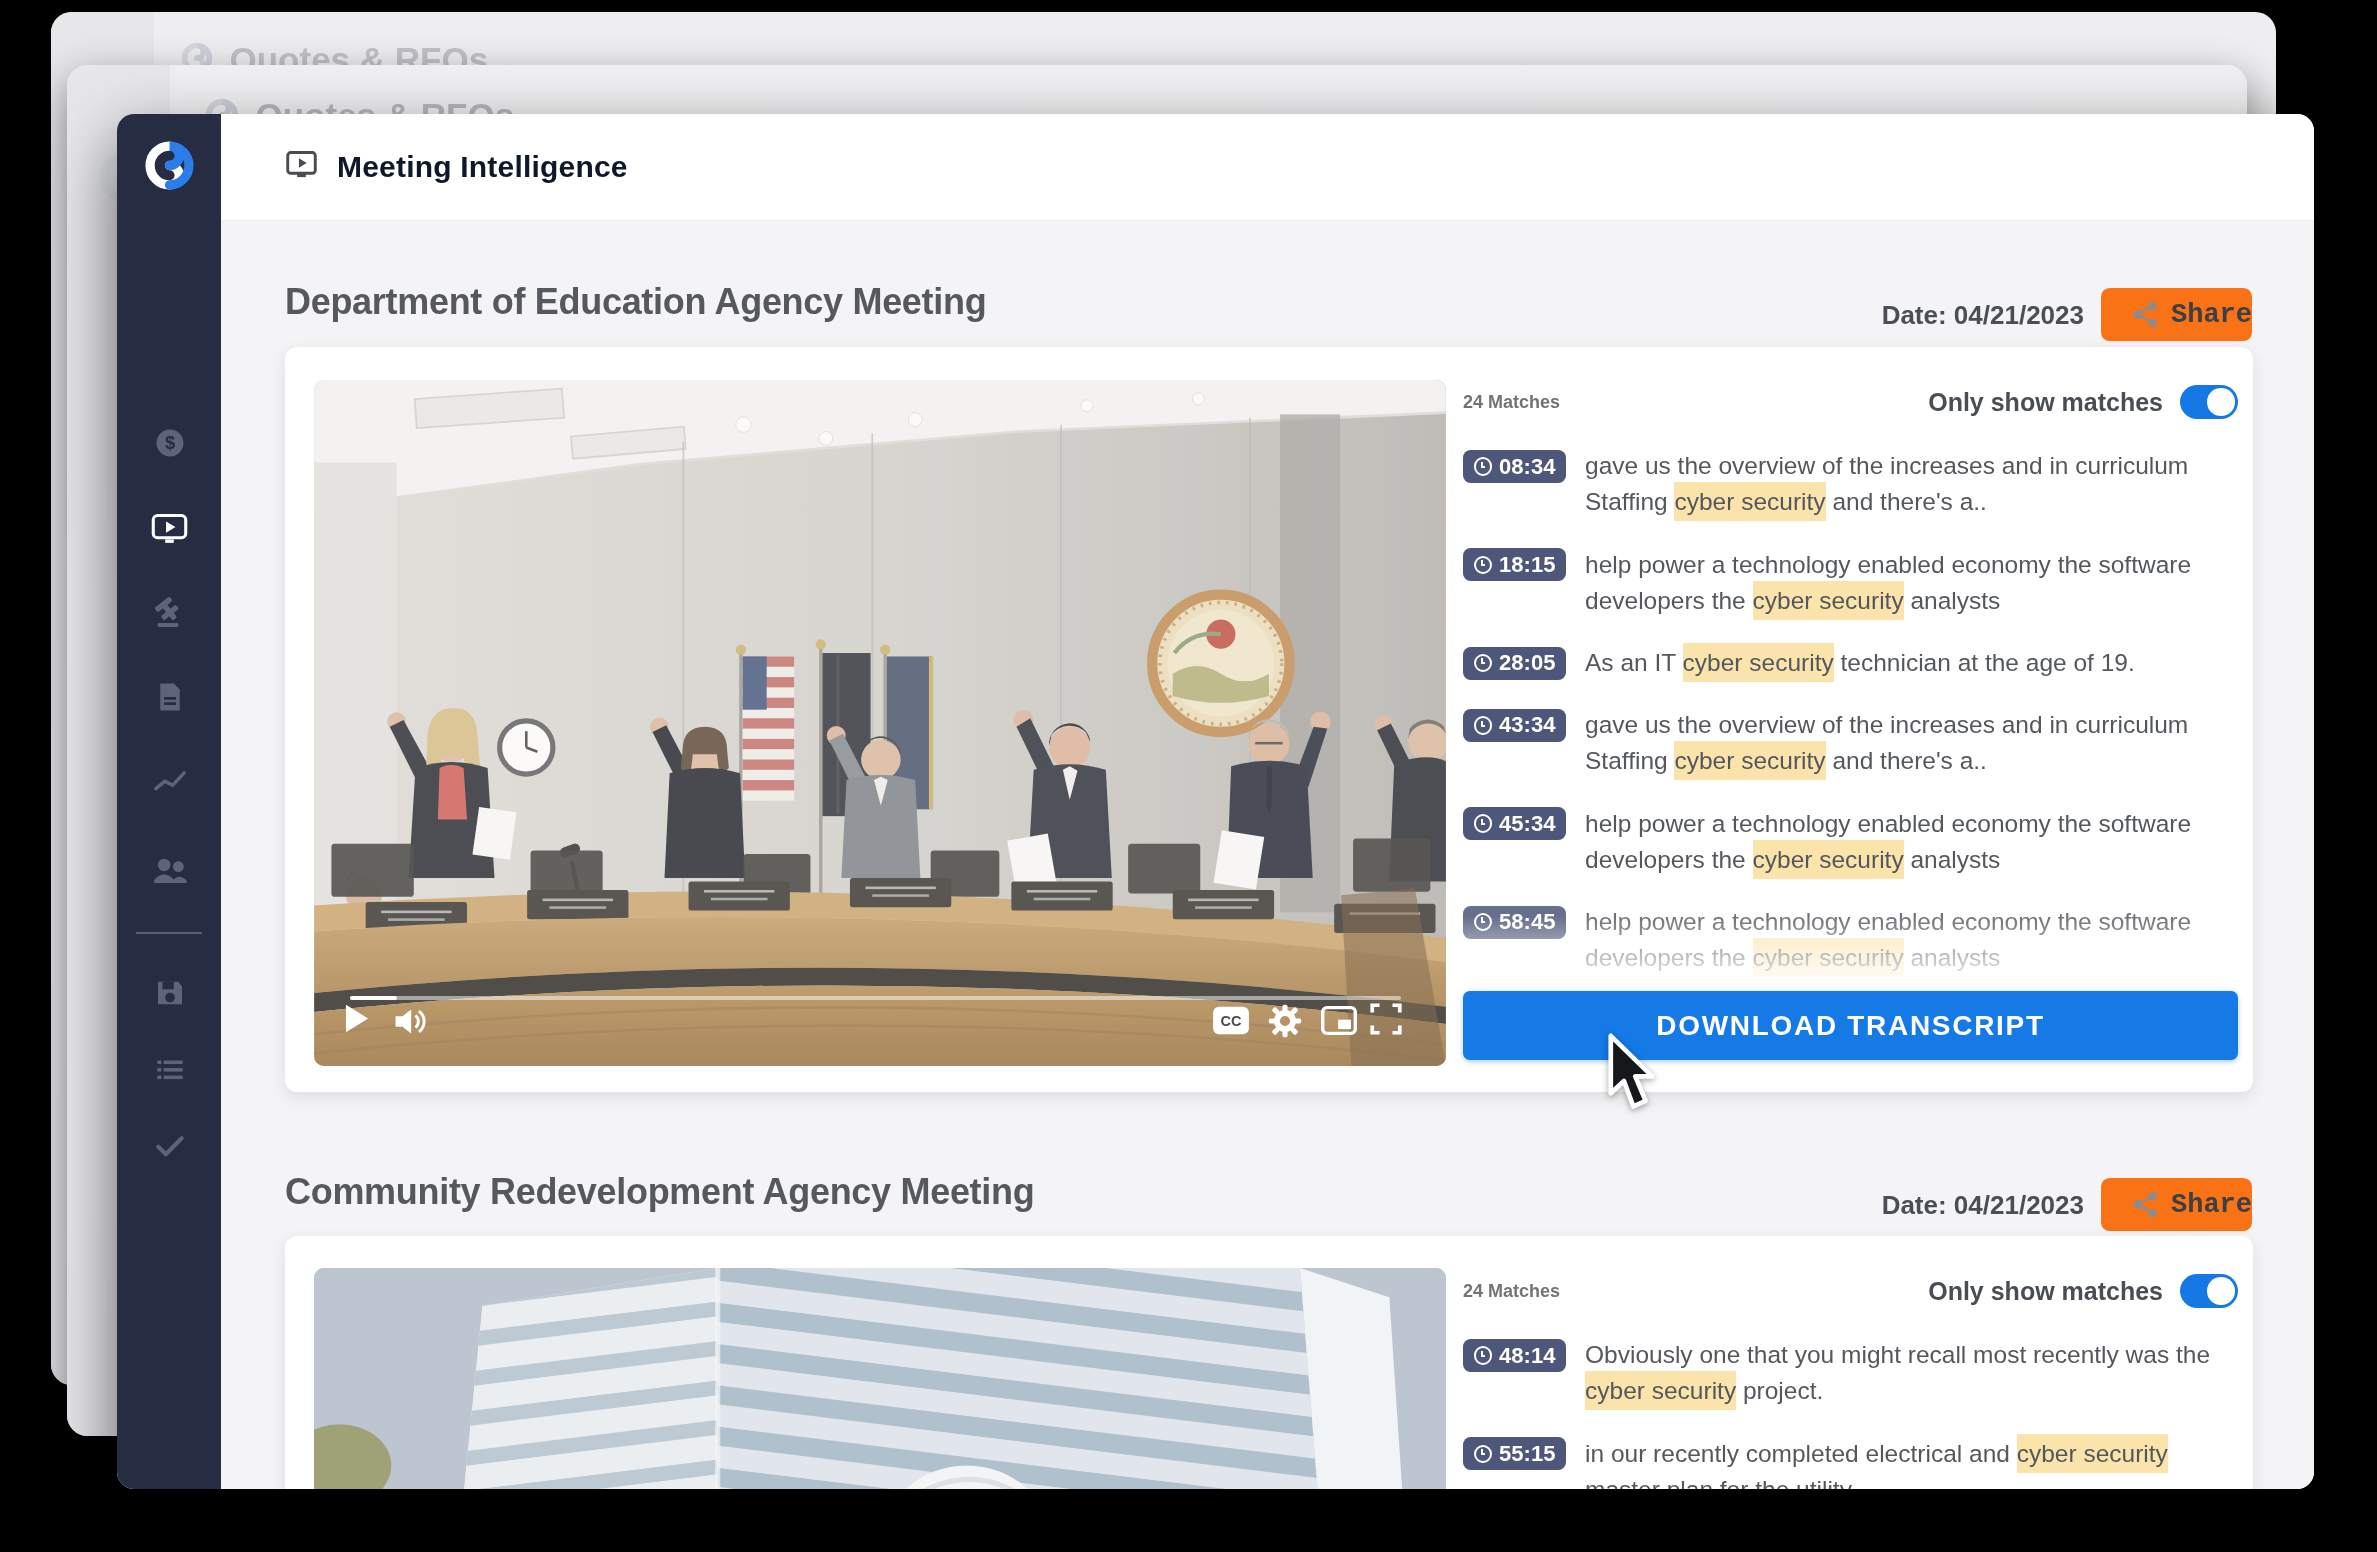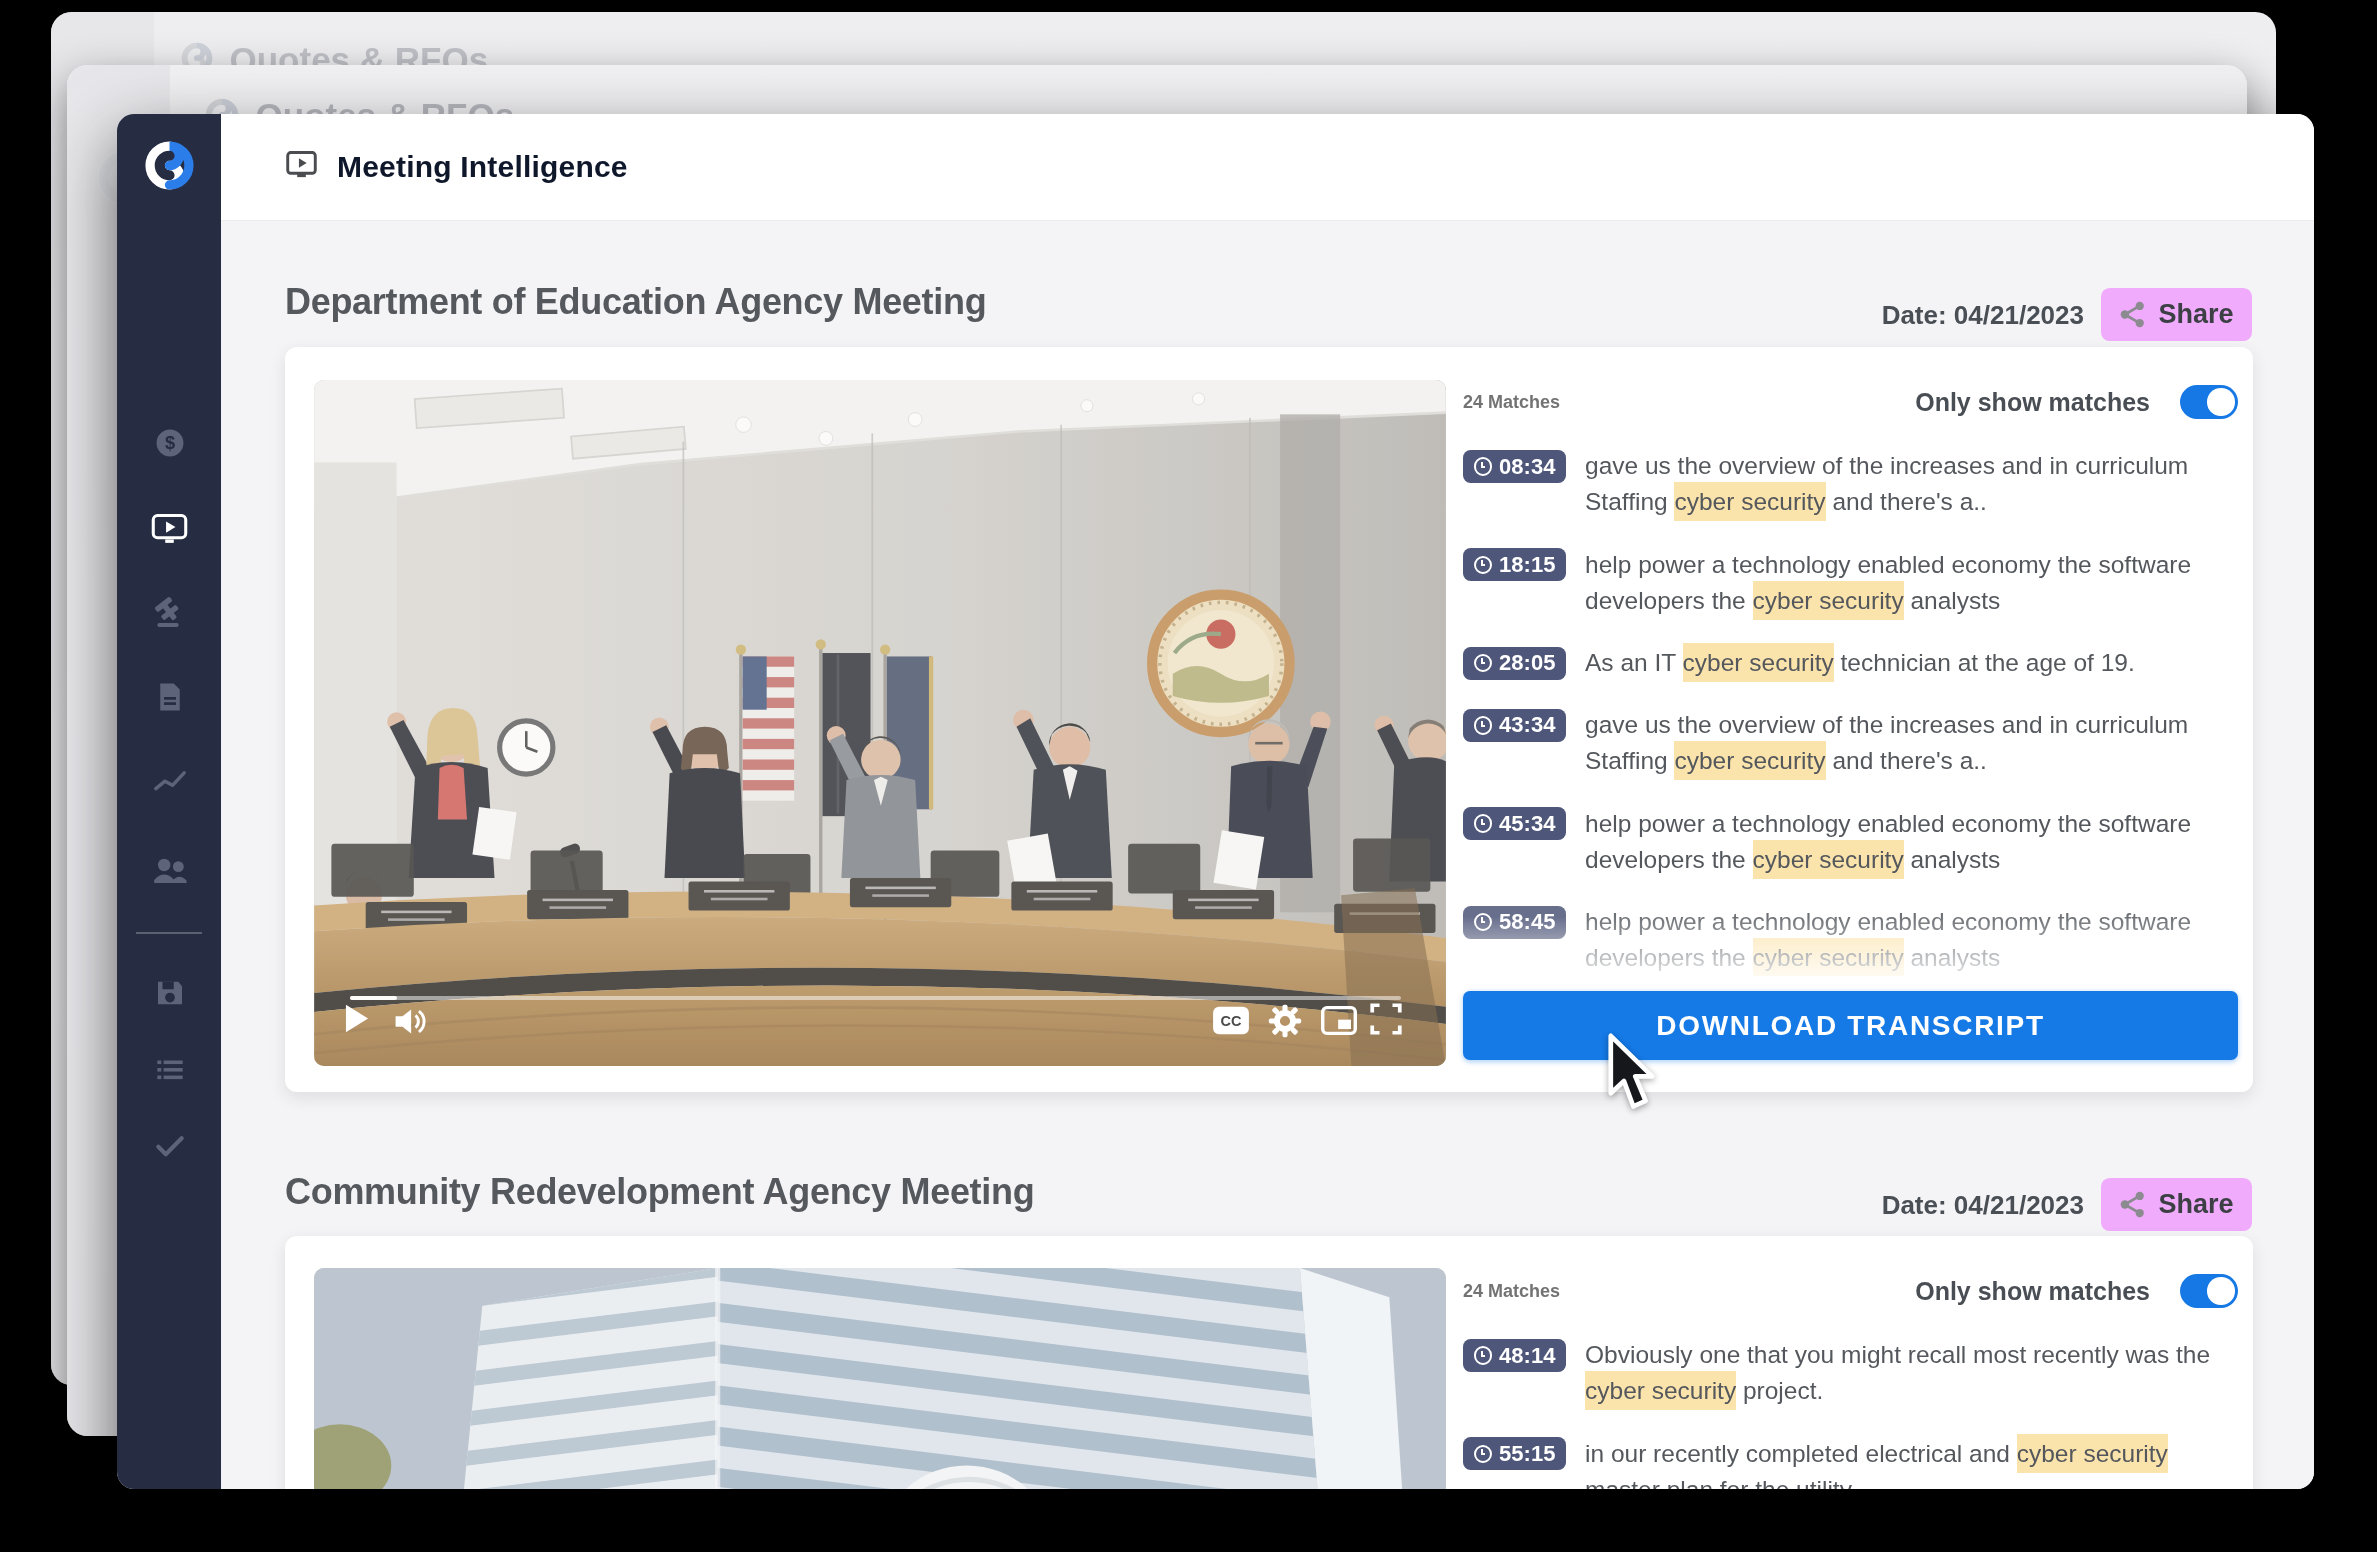--- a/index.html
+++ b/index.html
@@ -31,22 +31,22 @@
   
   #main{position:absolute;left:104px;top:0;right:0;bottom:0;}
   #appbar{position:absolute;left:0;top:0;right:0;height:106px;background:#fff;border-bottom:0.9px solid #ececee;}
   #appbar .wrap{position:absolute;left:64px;top:0;height:106px;display:flex;align-items:center;gap:19px;}
   #appbar h1{font-size:30px;font-weight:700;color:#0f172a;margin:0;letter-spacing:0.2px;}
   #content{position:absolute;left:0;top:107px;right:0;height:1269px;background:#f4f4f6;}
   .sec-title{position:absolute;left:64px;font-size:36px;font-weight:700;color:#55585d;letter-spacing:-0.3px;}
   #s1-title{top:60px;} #s2-title{top:950px;}
   .date-lbl{position:absolute;font-size:26px;font-weight:700;color:#4a4f55;}
   #s1-date{right:230px;top:79px;} #s2-date{right:230px;top:969px;}
-  .share-btn{position:absolute;right:62px;width:151px;height:53px;background:#f0abfc;border-radius:8.6px;
-             display:flex;align-items:center;justify-content:center;gap:12px;cursor:pointer;}
+  .share-btn{position:absolute;right:62px;width:151px;height:53px;background:#f97316;border-radius:8.6px;
+             display:flex;align-items:center;justify-content:flex-end;gap:12px;cursor:pointer;font-family:Liberation Mono, monospace;}
   #s1-share{top:67px;} #s2-share{top:957px;}
   .share-btn span{font-size:27px;font-weight:700;color:#3c4045;}
   .card{position:absolute;left:64px;width:1968px;background:#fff;border-radius:12px;
         box-shadow:0 5.2px 15.5px rgba(40,44,63,.10);}
   #card1{top:126px;height:745px;}
   #card2{top:1015px;height:745px;}
   .video{position:absolute;left:29px;top:33px;width:1132px;border-radius:10px;overflow:hidden;background:#cfccc7;}
   #video1{height:686px;} #video2{top:32px;height:518px;}
   .video svg.scene{position:absolute;left:0;top:0;}
   
@@ -54,21 +54,21 @@
              background:rgba(255,255,255,.5);cursor:pointer;}
   .vplayed{height:100%;border-radius:2.6px;background:rgba(255,255,255,.95);}
   .vctrl{position:absolute;cursor:pointer;display:flex;align-items:center;justify-content:center;}
   .vplay{left:31px;bottom:33px;} .vvol{left:79px;bottom:28px;}
   .vcc{right:196px;bottom:31px;} .vgear{right:144px;bottom:28px;}
   .vpip{right:89px;bottom:30px;} .vfs{right:43px;bottom:30px;}
   
   .panel{position:absolute;left:1178px;top:36px;width:775px;}
   .panel-head{display:flex;align-items:center;justify-content:space-between;height:38px;}
   .pcount{font-size:18px;font-weight:700;color:#737373;}
-  .pright{display:flex;align-items:center;gap:30px;}
+  .pright{display:flex;align-items:center;gap:17px;}
   .ptoggle-lbl{font-size:25px;font-weight:700;color:#494e54;}
   .toggle{width:58px;height:34px;border-radius:18px;background:#1678e4;position:relative;cursor:pointer;}
   .toggle .knob{position:absolute;right:3.4px;top:3.4px;width:27.5px;height:27.5px;border-radius:50%;background:#fff;}
   .match-list{margin-top:29px;}
   .match{display:flex;align-items:flex-start;gap:19px;margin-bottom:28px;}
   .badge{flex:0 0 auto;width:103px;height:33px;background:#4e5679;border-radius:7.7px;display:flex;
          align-items:center;justify-content:center;gap:6.9px;color:#fff;font-size:22px;font-weight:700;cursor:pointer;}
   .clock{width:14.6px;height:14.6px;border:2.1px solid #fff;border-radius:50%;position:relative;display:inline-block;}
   .clock:before{content:"";position:absolute;left:5.6px;top:2.6px;width:2.1px;height:4.7px;background:#fff;}
   .clock:after{content:"";position:absolute;left:5.6px;top:6.4px;width:3.9px;height:2.1px;background:#fff;}

